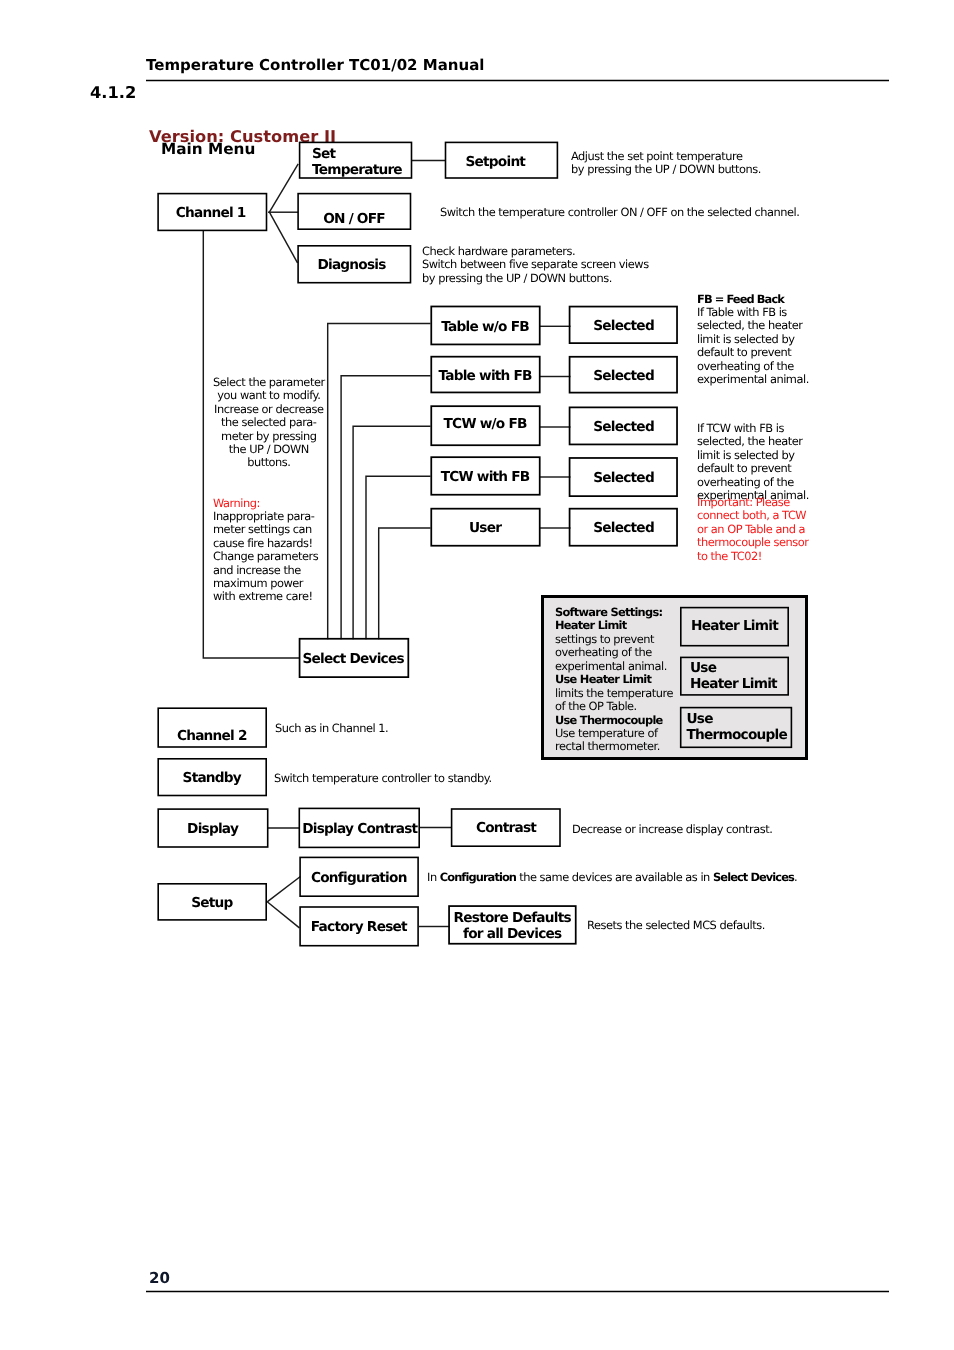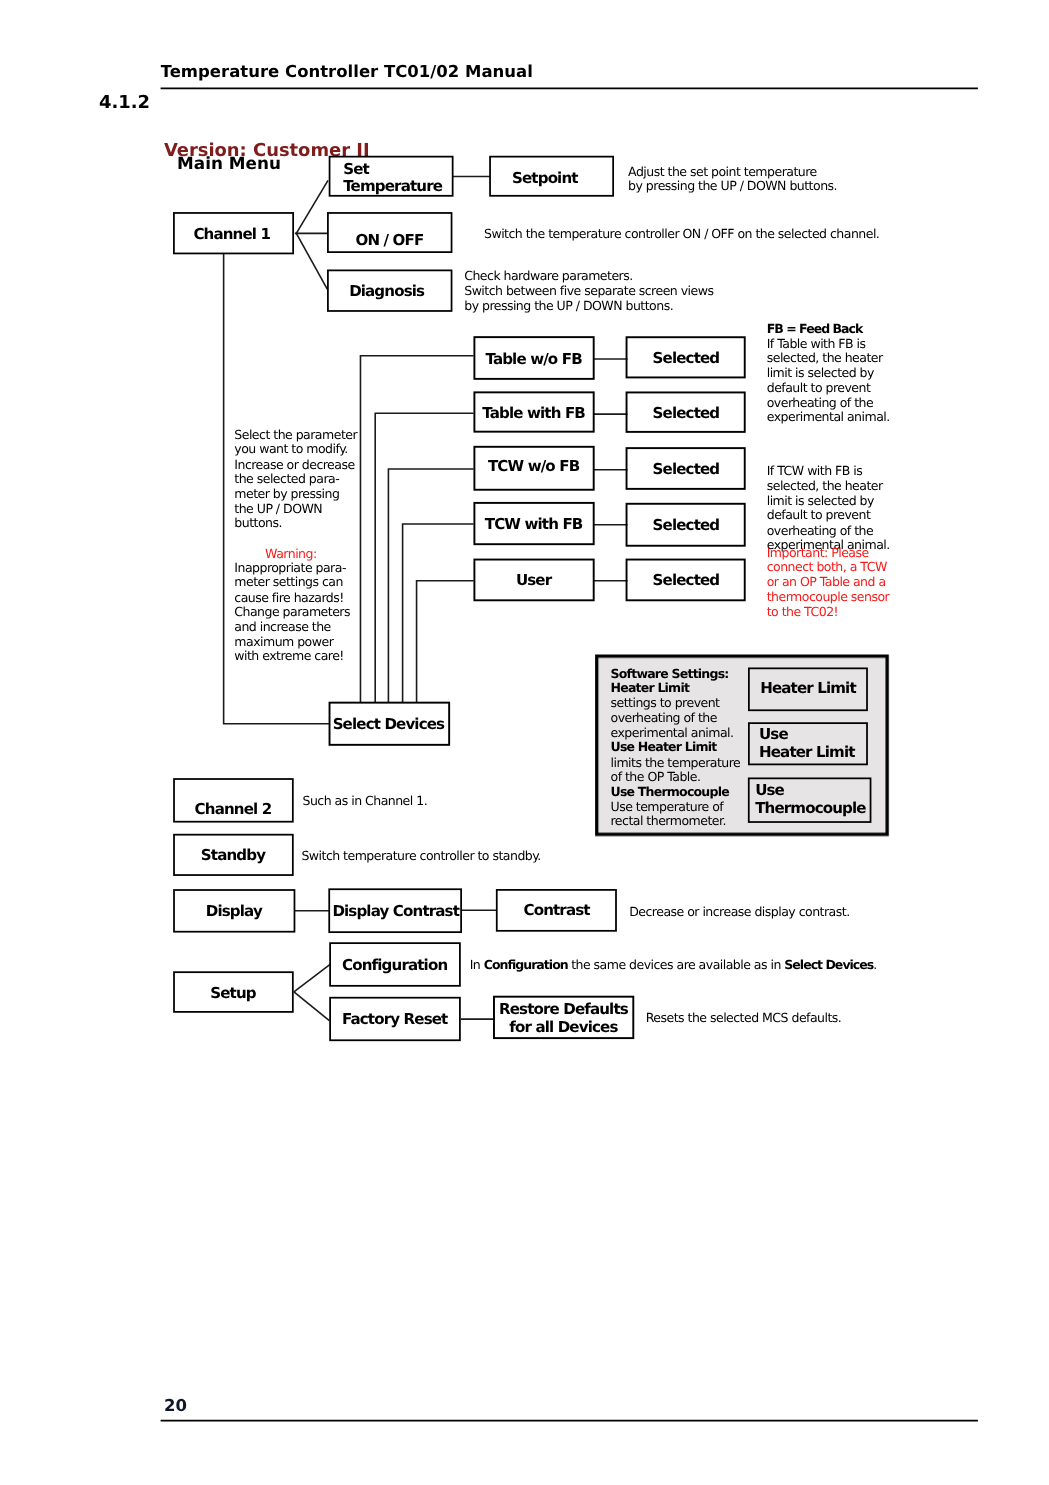--- a/index.html
+++ b/index.html
@@ -149,28 +149,28 @@
     <div class="nodebox thick" style="left:430.4px;top:507.8px;width:110.2px;height:38.8px">User</div>
 
     <div class="nodebox thick" style="left:568.7px;top:305.7px;width:109.2px;height:38.3px">Selected</div>
     <div class="nodebox thick" style="left:568.7px;top:355.9px;width:109.2px;height:37.6px">Selected</div>
     <div class="nodebox thick" style="left:568.7px;top:406.5px;width:109.2px;height:38.8px">Selected</div>
     <div class="nodebox thick" style="left:568.7px;top:457.1px;width:109.2px;height:39.9px">Selected</div>
     <div class="nodebox thick" style="left:568.7px;top:507.8px;width:109.2px;height:38.8px">Selected</div>
 
     <div class="nodebox thick" style="left:298.7px;top:637.9px;width:110.5px;height:40.1px;padding-right:2.3px">Select Devices</div>
 
-    <div class="note" style="left:213px;top:389px;">Select the parameter
+    <div class="note" style="left:213px;top:376px;text-align:center;">Select the parameter
 you want to modify.
 Increase or decrease
 the selected para-
 meter by pressing
 the UP / DOWN
 buttons.</div>
-    <div class="note warn" style="left:213px;top:497px;margin-left:28px;">Warning:</div>
+    <div class="note warn" style="left:213px;top:497px;">Warning:</div>
     <div class="note" style="left:213px;top:510px;">Inappropriate para-
 meter settings can
 cause fire hazards!
 Change parameters
 and increase the
 maximum power
 with extreme care!</div>
 
     <div class="note b" style="left:697px;top:293px;">FB = Feed Back</div>
     <div class="note" style="left:697px;top:306px;">If Table with FB is

